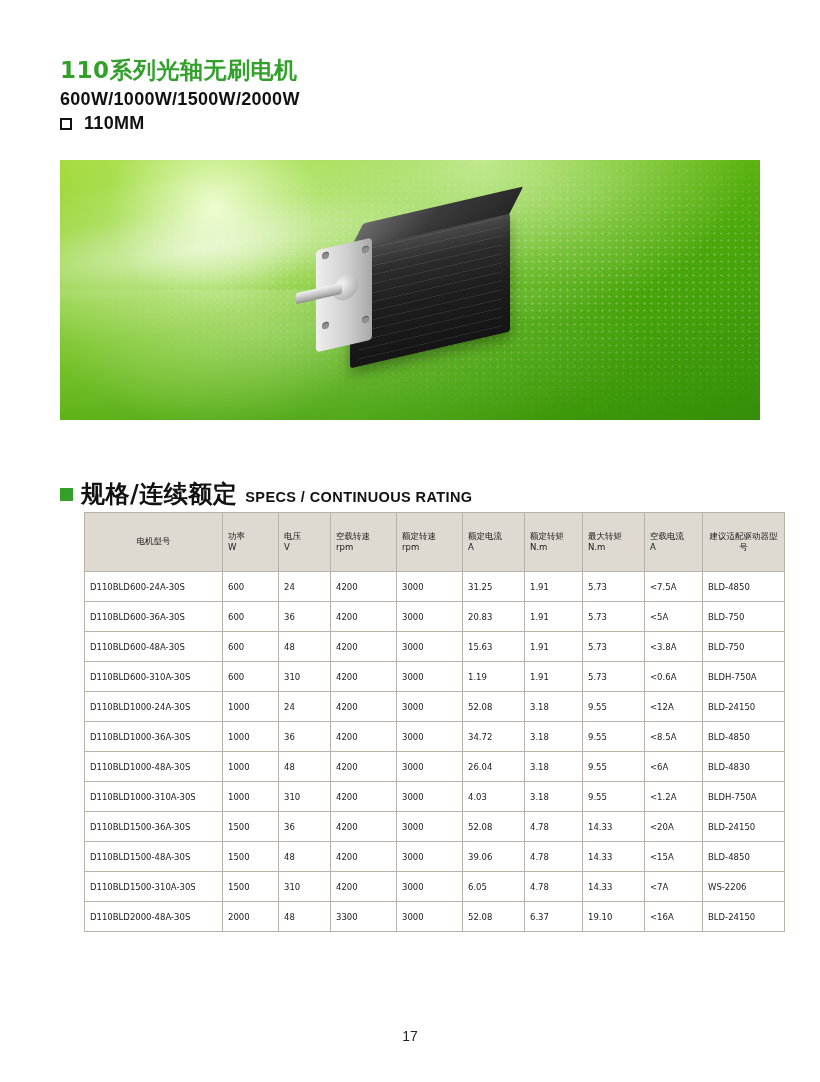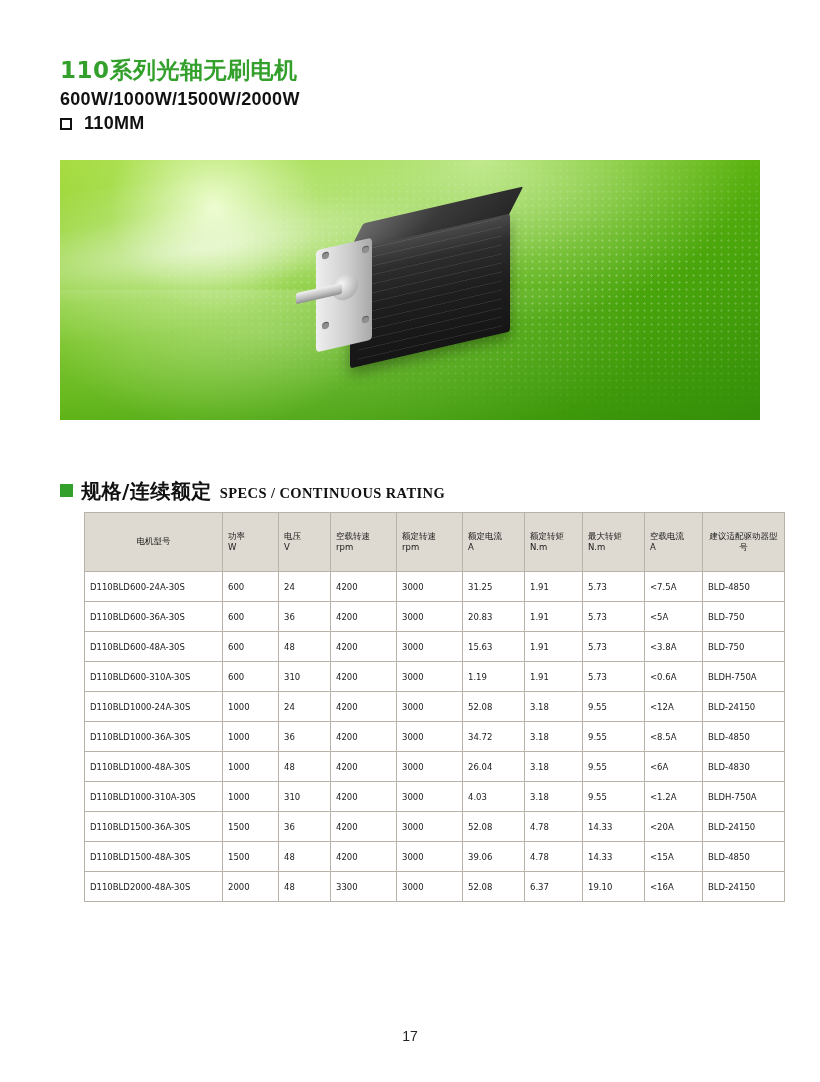--- a/index.html
+++ b/index.html
@@ -206,32 +206,31 @@
   }
   .sec-square {
     width: 13px;
     height: 13px;
     background: #33a02c;
     display: inline-block;
     position: relative;
     top: -1px;
   }
   .sec-cn {
-    font-size: 20px;
+    font-size: 24px;
     font-weight: bold;
     color: #111;
     font-family: "DejaVu Sans", "Liberation Sans", sans-serif;
     letter-spacing: 0.5px;
   }
   .sec-en {
     font-size: 14.5px;
     font-weight: bold;
     color: #111;
     letter-spacing: 0.4px;
-    font-family: Liberation Serif, serif;
   }
 
   
   .spec-table-wrap {
     position: absolute;
     left: 60px;
     top: 512px;
     width: 700px;
     padding-left: 24px;
   }
@@ -495,20 +494,32 @@
             <td>48</td>
             <td>4200</td>
             <td>3000</td>
             <td>39.06</td>
             <td>4.78</td>
             <td>14.33</td>
             <td>&lt;15A</td>
             <td>BLD-4850</td>
           </tr>
           <tr>
+            <td>D110BLD1500-310A-30S</td>
+            <td>1500</td>
+            <td>310</td>
+            <td>4200</td>
+            <td>3000</td>
+            <td>6.05</td>
+            <td>4.78</td>
+            <td>14.33</td>
+            <td>&lt;7A</td>
+            <td>WS-2206</td>
+          </tr>
+          <tr>
             <td>D110BLD2000-48A-30S</td>
             <td>2000</td>
             <td>48</td>
             <td>3300</td>
             <td>3000</td>
             <td>52.08</td>
             <td>6.37</td>
             <td>19.10</td>
             <td>&lt;16A</td>
             <td>BLD-24150</td>

